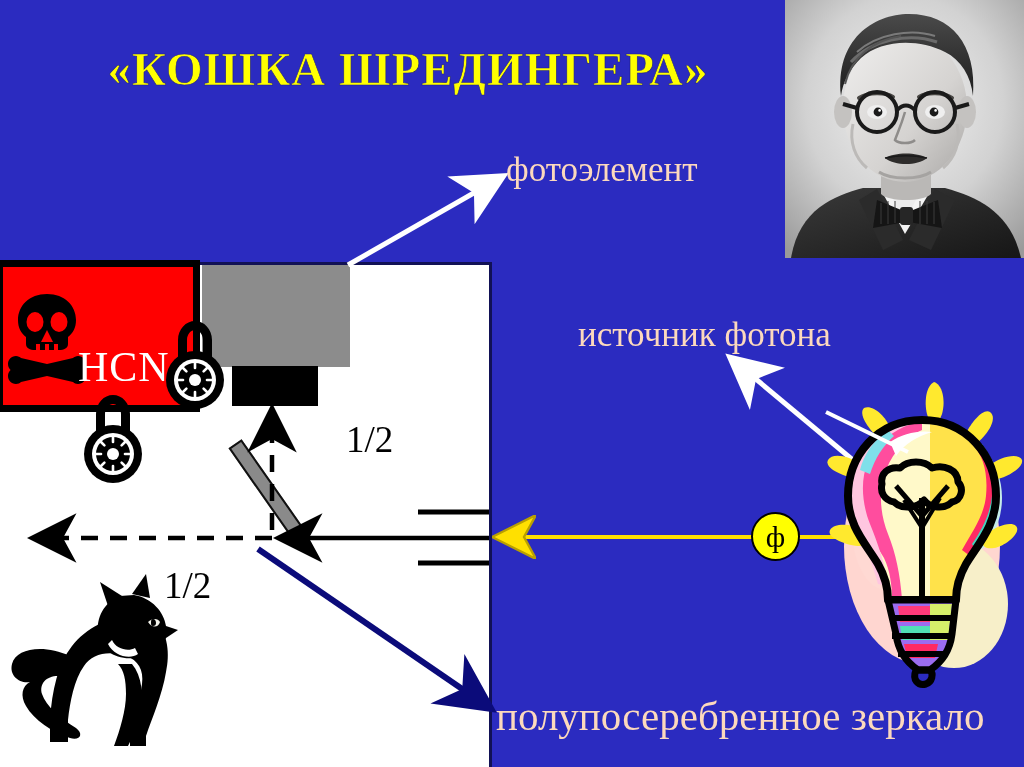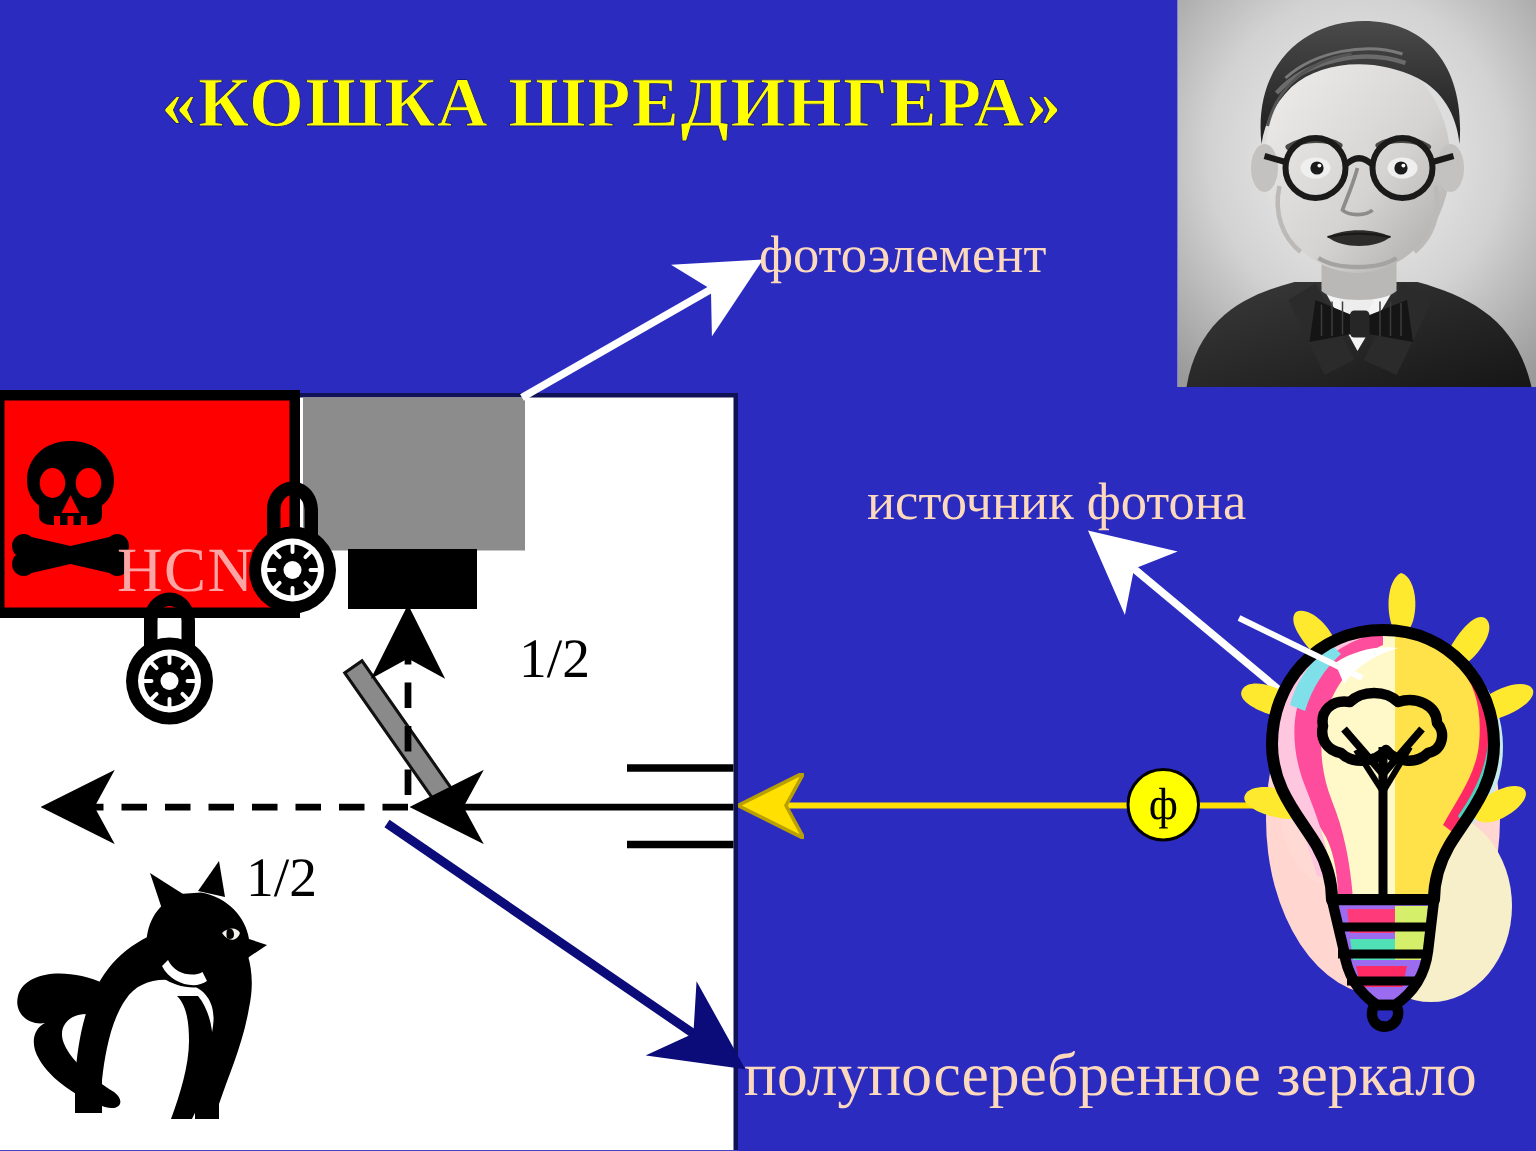--- a/index.html
+++ b/index.html
@@ -44,23 +44,23 @@
   }
 
   
   .poison-box{
     position:absolute;left:-4px;top:260px;width:204px;height:152px;
     background:#ff0000;
     border:7px solid #000000;
     box-sizing:border-box;
   }
   .hcn-label{
-    position:absolute;left:78px;top:357px;
+    position:absolute;left:78px;top:343px;
     font-family:"Liberation Serif", serif;
-    font-size:42px;color:#fca5a5;letter-spacing:1px;
+    font-size:42px;color:#ffffff;letter-spacing:1px;
   }
   .skull{position:absolute;left:8px;top:292px;width:78px;height:92px;}
   .lock{position:absolute;}
 
   
   .detector-gray{
     position:absolute;left:202px;top:265px;width:148px;height:102px;
     background:#8c8c8c;
   }
   .detector-black{

